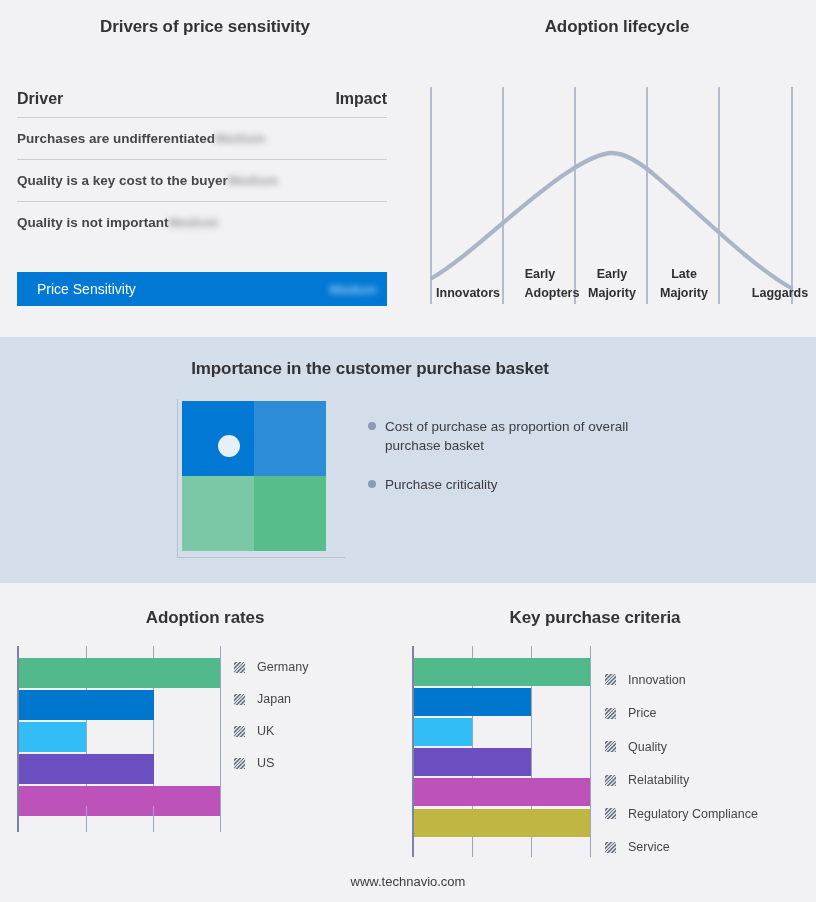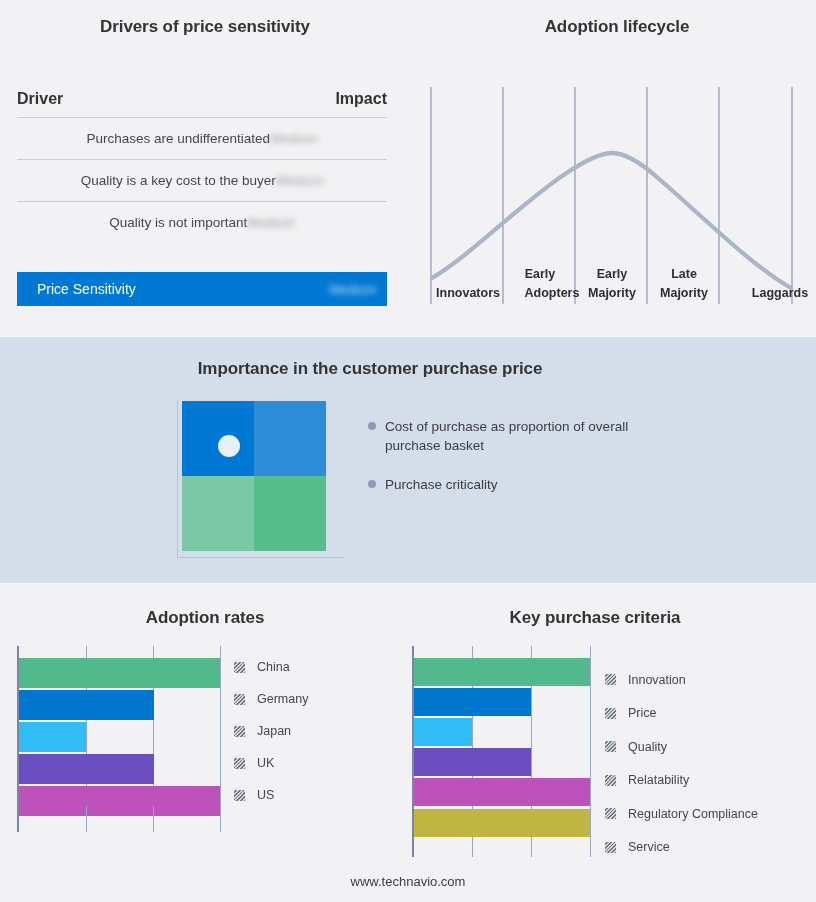--- a/index.html
+++ b/index.html
@@ -57,26 +57,27 @@
     display: flex;
     justify-content: space-between;
     font-weight: bold;
     font-size: 16px;
     color: #333335;
     padding-bottom: 9px;
     border-bottom: 1px solid #c6cfda;
   }
   .drv-row {
     display: flex;
-    justify-content: center;
+    justify-content: flex-start;
     align-items: center;
     font-size: 13.5px;
     color: #46464a;
     height: 41px;
     border-bottom: 1px solid #c6cfda;
+    font-weight: bold;
   }
   .drv-row:last-of-type { border-bottom: none; }
   .blurred {
     color: #9a9a9e;
     font-size: 13px;
     filter: blur(3.2px);
     -webkit-filter: blur(3.2px);
     user-select: none;
     letter-spacing: 0.2px;
   }
@@ -247,21 +248,21 @@
       <div style="position:absolute; left:146px; top:5px;  width:72px;">Early</div>
       <div style="position:absolute; left:146px; top:24px; width:72px;">Majority</div>
       <div style="position:absolute; left:218px; top:5px;  width:72px;">Late</div>
       <div style="position:absolute; left:218px; top:24px; width:72px;">Majority</div>
       <div style="position:absolute; left:290px; top:24px; width:88px;margin-left:16px;">Laggards</div>
     </div>
   </div>
 </div>
 
 <div class="panel" id="basket">
-  <div class="panel-title">Importance in the customer purchase price</div>
+  <div class="panel-title">Importance in the customer purchase basket</div>
 
   <div class="quad-wrap">
     <div class="q-axis-y"></div>
     <div class="q-axis-x"></div>
     <div class="quad">
       <div style="background:#0078d4;"></div>
       <div style="background:#2e8bd8;"></div>
       <div style="background:#7ac8a6;"></div>
       <div style="background:#56bd8b;"></div>
       <div class="dot"></div>
@@ -301,24 +302,20 @@
   <div style="position:absolute; left:17px; top:223px; width:205px; height:26px;">
     <div class="bc-axis"></div>
     <div class="bc-grid" style="left:69px;"></div>
     <div class="bc-grid" style="left:136px;"></div>
     <div class="bc-grid" style="left:203px;"></div>
   </div>
 
   <div class="bc-legend" style="left:234px; top:68px; width:160px;">
     <div class="bc-leg-item" style="height:32px;">
       <span class="hatch"></span>
-      <span>China</span>
-    </div>
-    <div class="bc-leg-item" style="height:32px;">
-      <span class="hatch"></span>
       <span>Germany</span>
     </div>
     <div class="bc-leg-item" style="height:32px;">
       <span class="hatch"></span>
       <span>Japan</span>
     </div>
     <div class="bc-leg-item" style="height:32px;">
       <span class="hatch"></span>
       <span>UK</span>
     </div>

